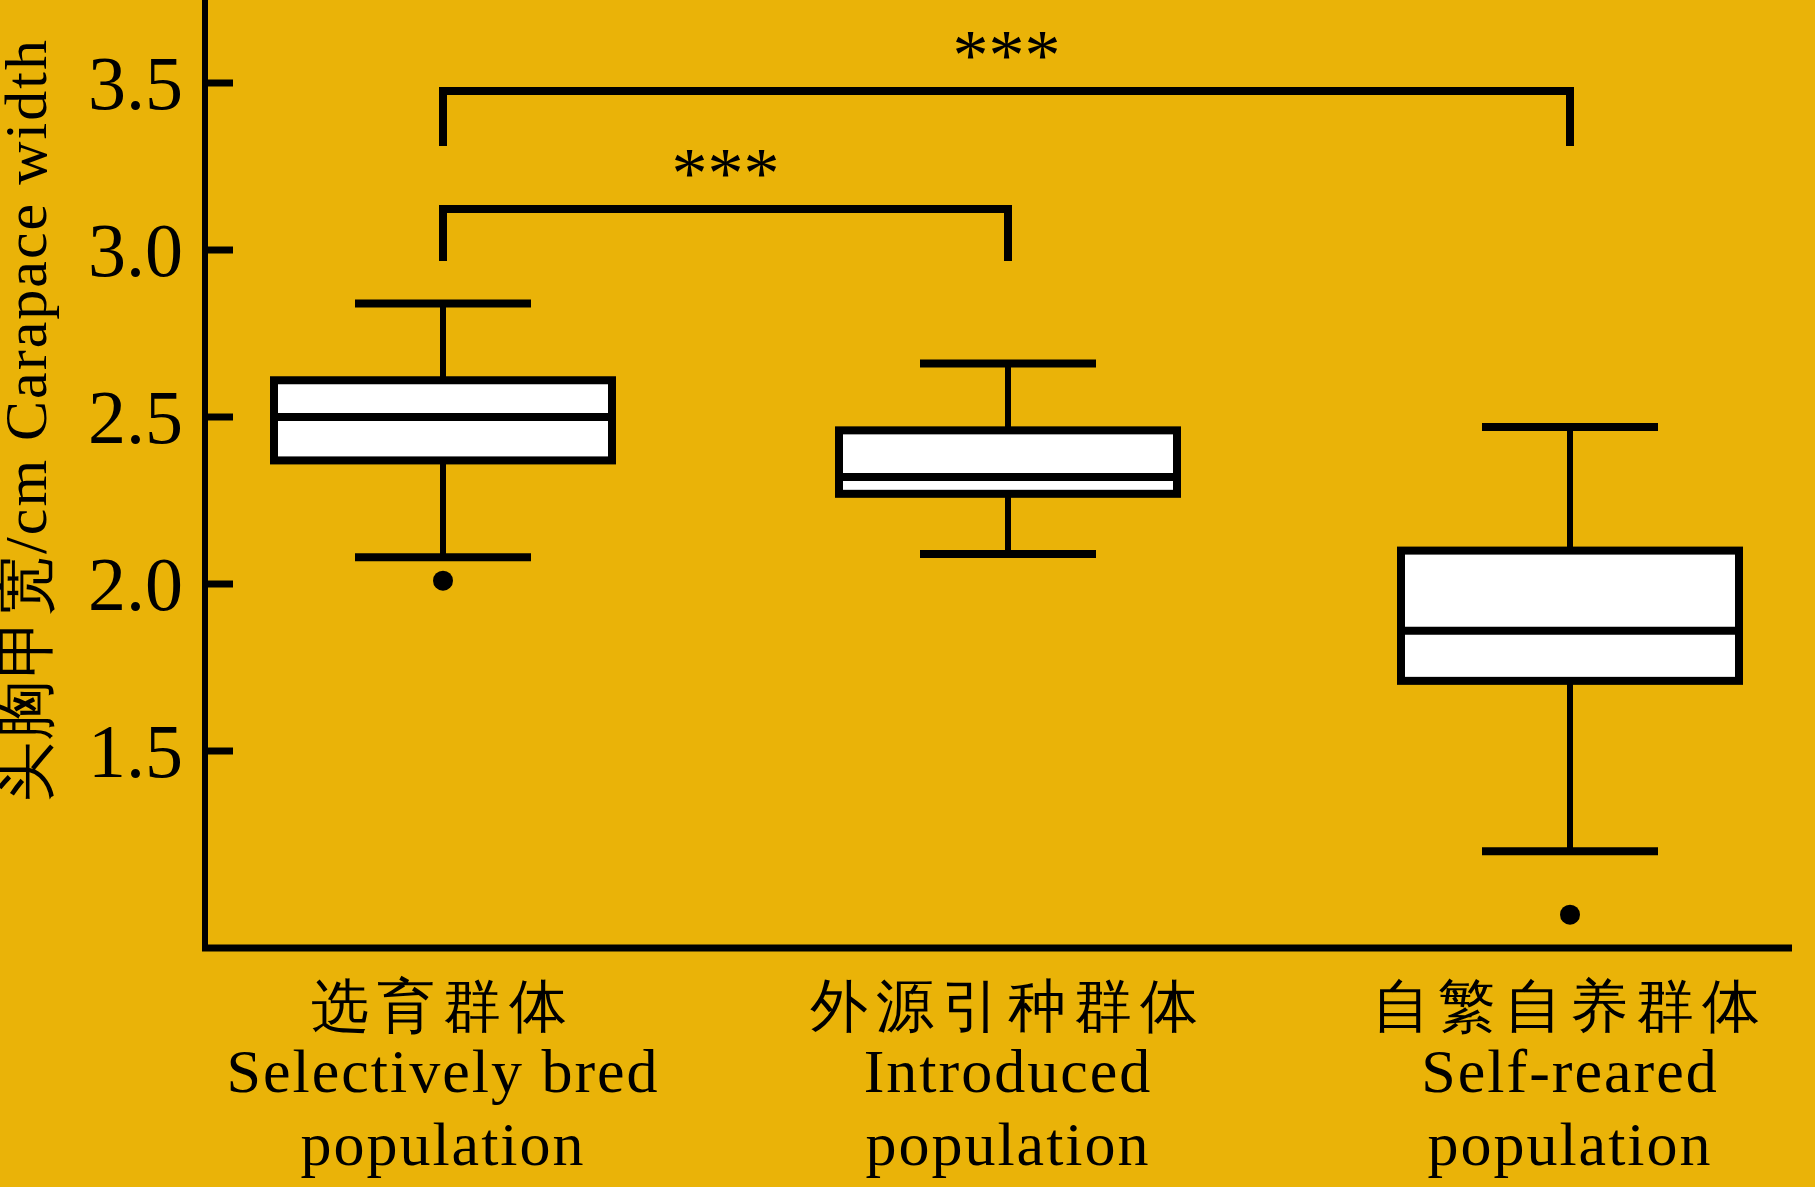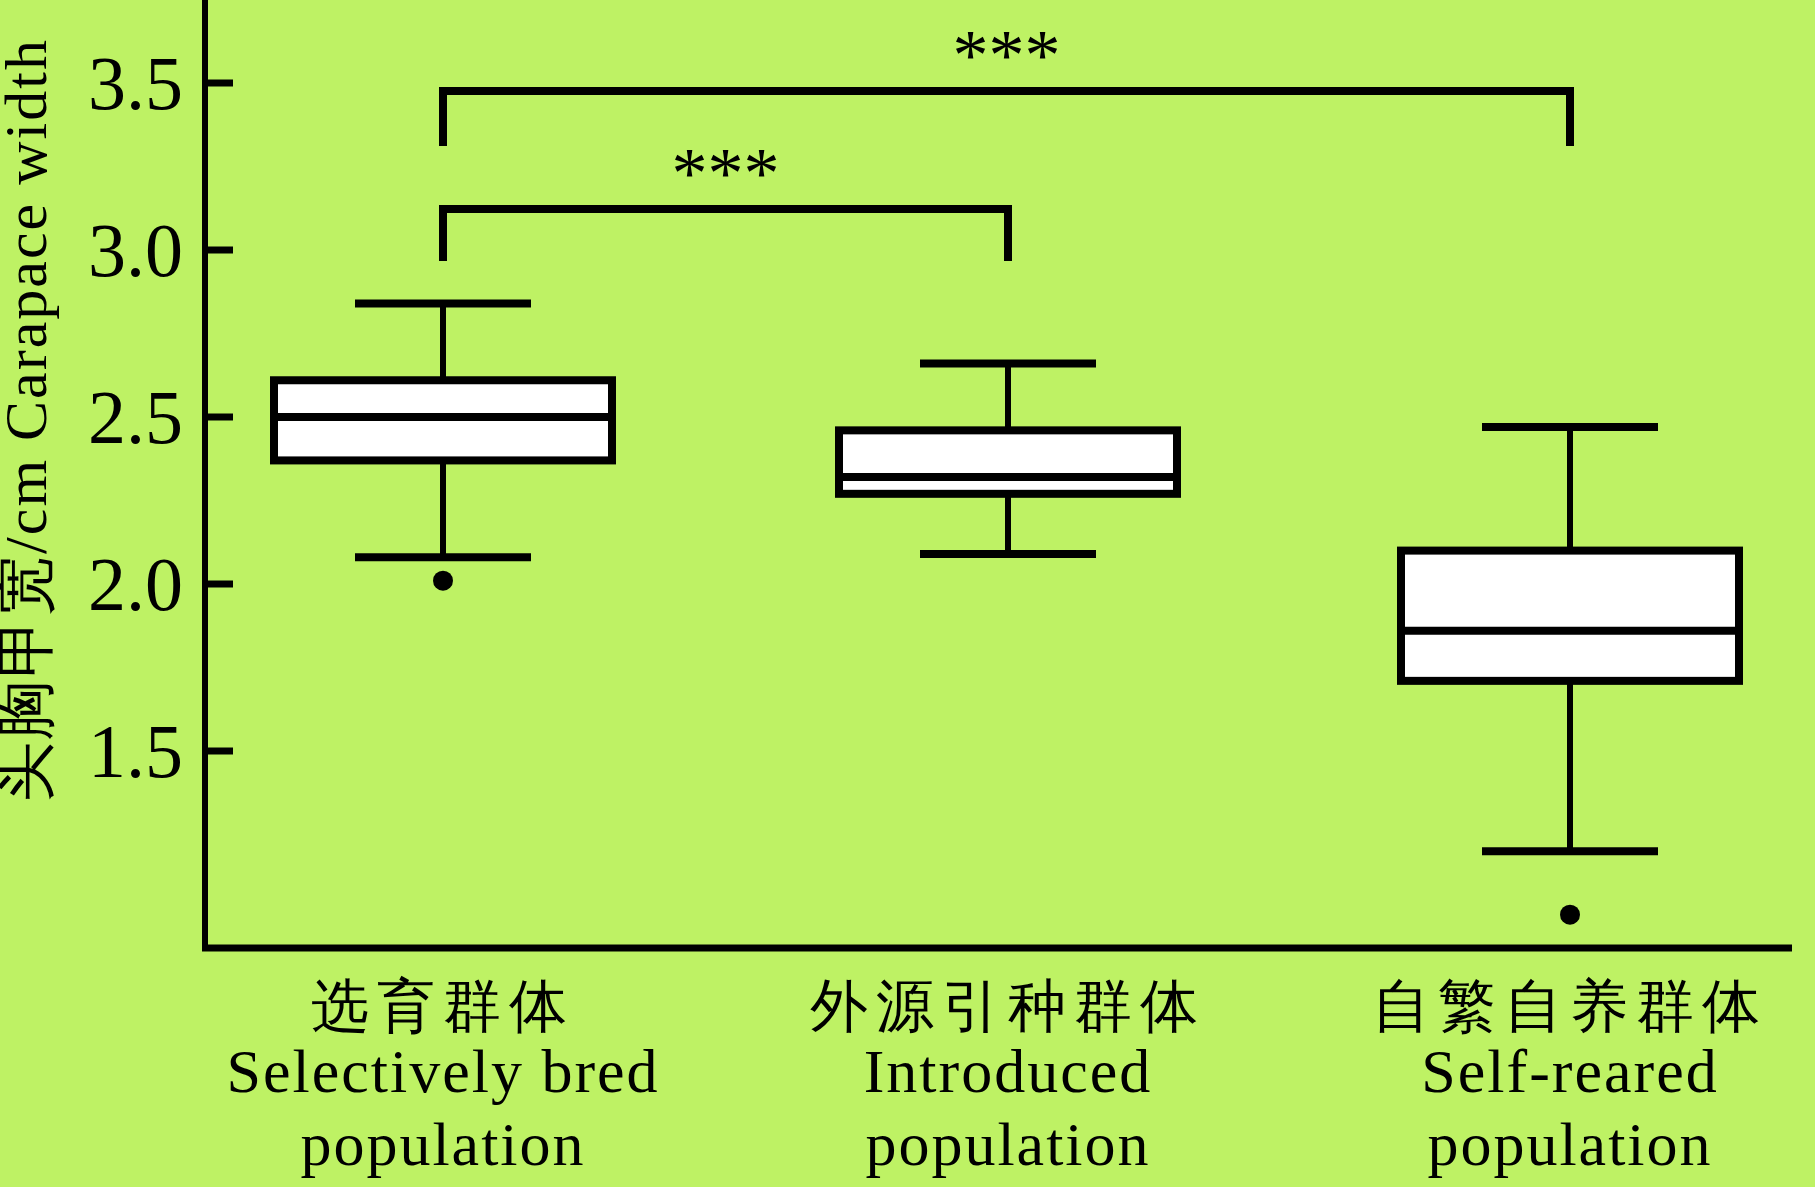--- a/index.html
+++ b/index.html
@@ -1,17 +1,17 @@
 <!DOCTYPE html>
 <html><head>
 <meta charset="utf-8">
 <style>
   html, body { margin: 0; padding: 0; background: #ffffff; }
   .figure-wrap {
-    width: 1815px; height: 1187px; background: #bef264;
+    width: 1815px; height: 1187px; background: #eab308;
     position: relative; overflow: hidden;
     font-family: "Liberation Serif", "DejaVu Serif", serif;
   }
   svg text {
     font-family: "Liberation Serif", "DejaVu Serif", serif;
     fill: #000000;
   }
 </style>
 </head>
 <body>

